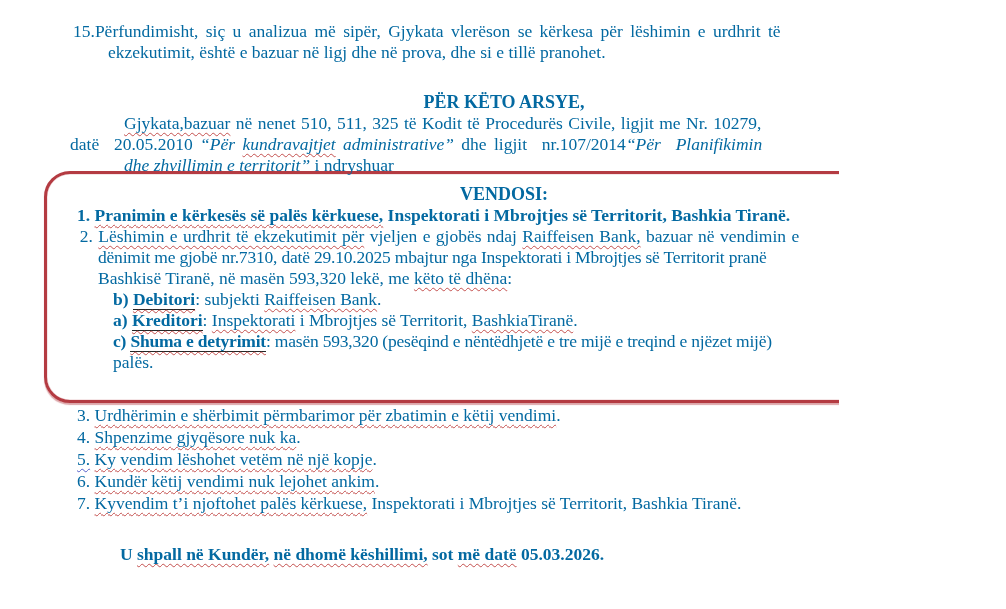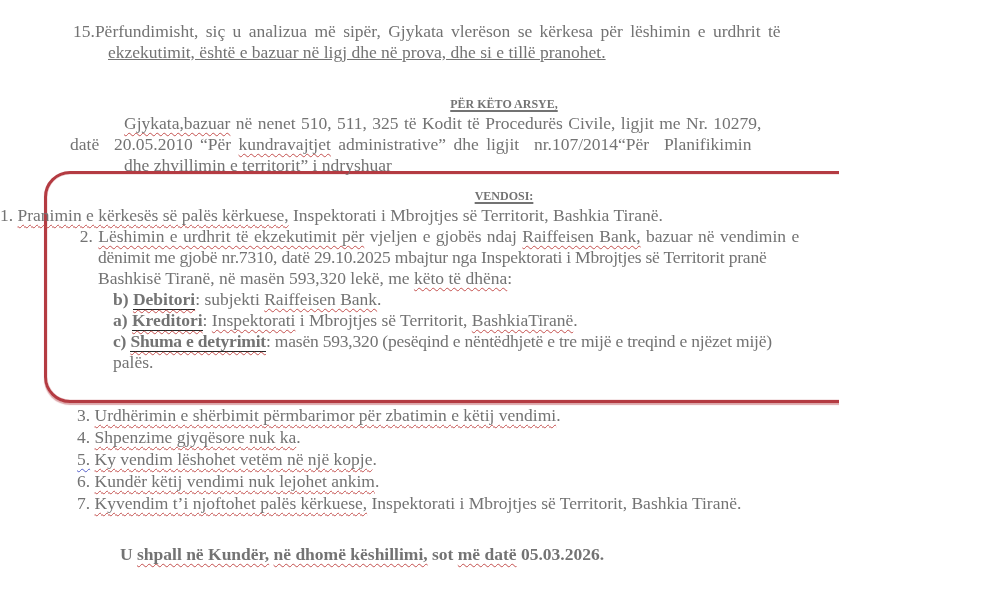--- a/index.html
+++ b/index.html
@@ -1,31 +1,31 @@
 <!DOCTYPE html>
 <html style="--box_red: #b43b42; --squiggle_red: #c4504e; --grammar_blue: #5560c9; --text: #1c1c1c;"><head>
 <meta charset="utf-8">
 <style>
   html,body{margin:0;padding:0;background:#ffffff;}
   .page{
     position:relative;width:839px;height:609px;background:#ffffff;overflow:hidden;
     font-family:"Liberation Serif","DejaVu Serif",serif;
-    color:#737373;font-size:17.5px;
+    color:#0369a1;font-size:17.5px;
   }
   .ln{position:relative;z-index:2;white-space:pre;line-height:21px;height:21px;}
   .lh22{line-height:22px;height:22px;font-family:Liberation Serif, serif;}
   .ws3{word-spacing:3px;}
   .ws1{word-spacing:1px;}
   .tight{letter-spacing:-0.2px;}
   .center{text-align:center;}
   .b{font-weight:bold;}
-  .it{}
+  .it{font-style:italic;}
   .hd{
-    font-weight:bold;font-size:12px;
-    text-decoration:underline;text-decoration-thickness:1.6px;text-underline-offset:2px;
+    font-weight:bold;font-size:18px;
+    text-decoration-thickness:1.6px;text-underline-offset:2px;
   }
   .sq{
     text-decoration-line:underline;text-decoration-style:wavy;
     text-decoration-color:var(--squiggle_red,#c4504e);
     text-decoration-thickness:1.1px;text-underline-offset:2.5px;
     text-decoration-skip-ink:none;
   }
   .sqb{
     text-decoration-line:underline;text-decoration-style:wavy;
     text-decoration-color:var(--grammar_blue,#5560c9);
@@ -48,31 +48,31 @@
   }
 </style>
 </head>
 <body>
 
 <div class="page">
 
   <div class="redbox"></div>
 
   <div class="ln ws3" style="margin:21px 0 0 73px;"><span>15.Përfundimisht, siç u analizua më sipër, Gjykata vlerëson se kërkesa për lëshimin e urdhrit të</span></div>
-  <div class="ln" style="margin-left:108px;text-decoration:underline;"><span>ekzekutimit, është e bazuar në ligj dhe në prova, dhe si e tillë pranohet.</span></div>
+  <div class="ln" style="margin-left:108px;"><span>ekzekutimit, është e bazuar në ligj dhe në prova, dhe si e tillë pranohet.</span></div>
 
   <div class="ln center" style="margin:29px 0 0 73px;width:862px;"><span class="hd">PËR KËTO ARSYE,</span></div>
 
   <div class="ln ws1" style="margin-left:124px;"><span class="sq">Gjykata,bazuar</span><span> në nenet 510, 511, 325 të Kodit të Procedurës Civile, ligjit me Nr. 10279,</span></div>
   <div class="ln ws3" style="margin-left:70px;"><span>datë  20.05.2010 </span><span class="it">“Për </span><span class="it sq">kundravajtjet</span><span class="it"> administrative”</span><span> dhe ligjit  nr.107/2014</span><span class="it">“Për  Planifikimin</span></div>
   <div class="ln" style="margin-left:124px;"><span class="it">dhe zhvillimin e territorit”</span><span> i ndryshuar</span></div>
 
   <div class="ln center" style="margin:8px 0 0 73px;width:862px;"><span class="hd">VENDOSI:</span></div>
 
-  <div class="ln" style=""><span>1. </span><span class="sq">Pranimin e kërkesës së palës kërkuese,</span><span> Inspektorati i Mbrojtjes së Territorit, Bashkia Tiranë.</span></div>
+  <div class="ln" style="margin-left:77px;font-weight:bold;"><span>1. </span><span class="sq">Pranimin e kërkesës së palës kërkuese,</span><span> Inspektorati i Mbrojtjes së Territorit, Bashkia Tiranë.</span></div>
 
   <div class="ln ws1" style="margin-left:40px;text-align:center;"><span>2. </span><span class="sq">Lëshimin e urdhrit të ekzekutimit për</span><span> vjeljen e gjobës ndaj </span><span class="sq">Raiffeisen Bank,</span><span> bazuar në vendimin e</span></div>
   <div class="ln tight" style="margin-left:98px;"><span>dënimit me gjobë nr.7310, datë 29.10.2025 mbajtur nga Inspektorati i Mbrojtjes së Territorit pranë</span></div>
   <div class="ln" style="margin-left:98px;"><span>Bashkisë Tiranë, në masën 593,320 lekë, me </span><span class="sq">këto të dhëna</span><span>:</span></div>
 
   <div class="ln" style="margin-left:113px;"><span class="b">b) </span><span class="term">Debitori</span><span>: subjekti </span><span class="sq">Raiffeisen Bank</span><span>.</span></div>
   <div class="ln" style="margin-left:113px;"><span class="b">a) </span><span class="term">Kreditori</span><span>: </span><span class="sq">Inspektorati</span><span> i Mbrojtjes së Territorit, </span><span class="sq">BashkiaTiranë</span><span>.</span></div>
   <div class="ln tight" style="margin-left:113px;"><span class="b">c) </span><span class="term">Shuma e detyrimit</span><span>: masën 593,320 (pesëqind e nëntëdhjetë e tre mijë e treqind e njëzet mijë)</span></div>
   <div class="ln" style="margin-left:113px;"><span>palës.</span></div>
 

